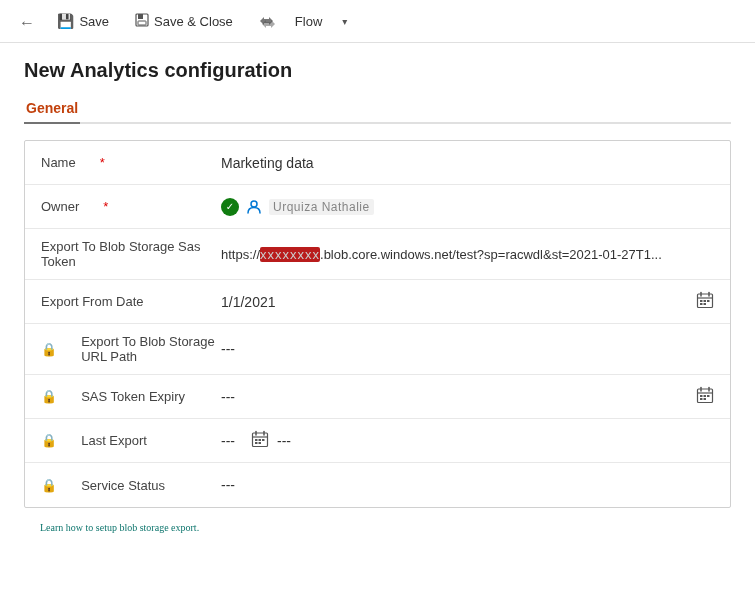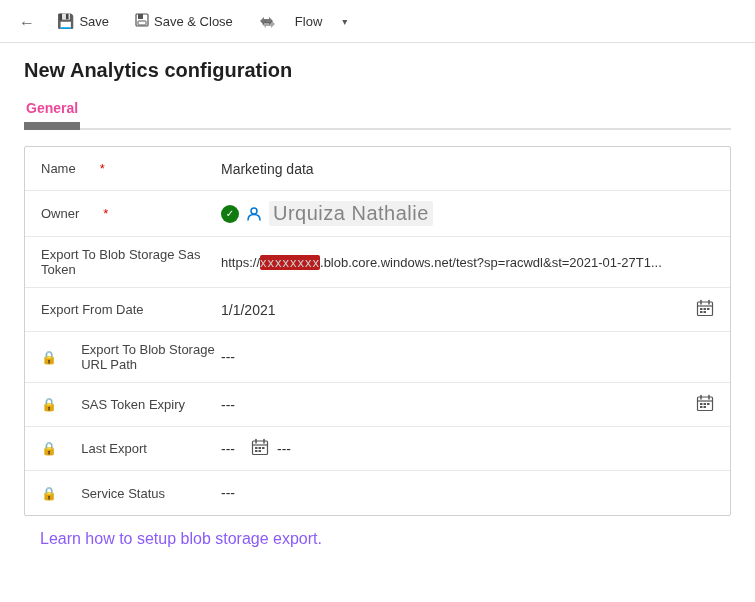--- a/index.html
+++ b/index.html
@@ -77,22 +77,22 @@
     .tab {
       padding: 6px 2px;
       margin-right: 20px;
       cursor: pointer;
       font-size: 14px;
       color: #333;
       border-bottom: 2px solid transparent;
       margin-bottom: -2px;
     }
     .tab.active {
-      color: #ec4899;
-      border-bottom: 8px solid #737373;
+      color: #c2410c;
+      border-bottom: 2px solid #737373;
       font-weight: 600;
     }
 
     
     .form-card {
       border: 1px solid #d0d0d0;
       border-radius: 2px;
     }
 
     .form-row {
@@ -148,21 +148,21 @@
       width: 18px;
       height: 18px;
       color: #0078d4;
       display: inline-flex;
       align-items: center;
       justify-content: center;
       font-size: 16px;
     }
     .owner-name {
       color: #333;
-      font-size: 20px;
+      font-size: 12px;
       background: #e8e8e8;
       padding: 1px 4px;
       border-radius: 2px;
       opacity: 0.6;
       letter-spacing: 0.5px;
     }
 
     .url-value {
       color: #333;
       font-size: 13px;
@@ -178,23 +178,24 @@
     }
 
     .dash-value {
       color: #333;
       font-size: 14px;
     }
 
     .learn-link {
       display: block;
       padding: 14px 16px 6px 16px;
-      color: #8b5cf6;
+      color: #0f766e;
       text-decoration: none;
-      font-size: 16px;
+      font-size: 10px;
+      font-family: Liberation Serif, serif;
     }
 
     .last-export-row .field-value {
       gap: 8px;
     }
   </style>
 </head>
 <body>
 
 <div class="toolbar">

